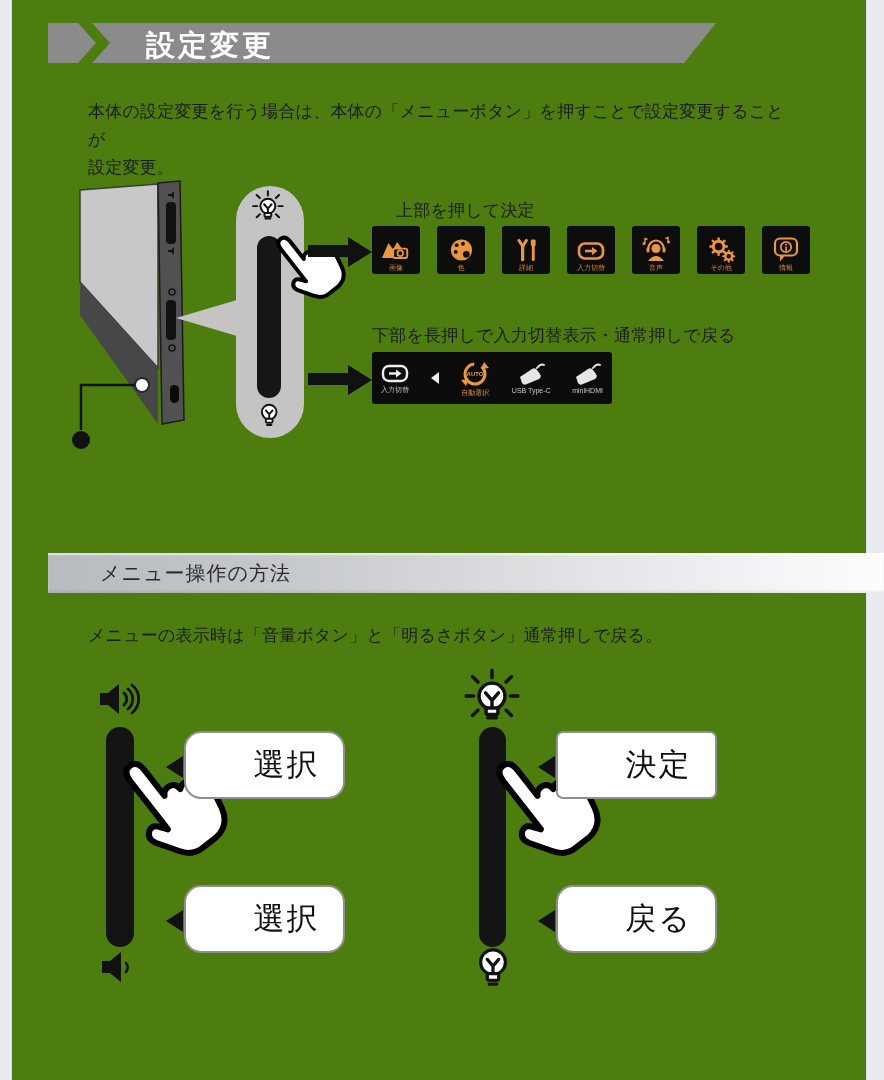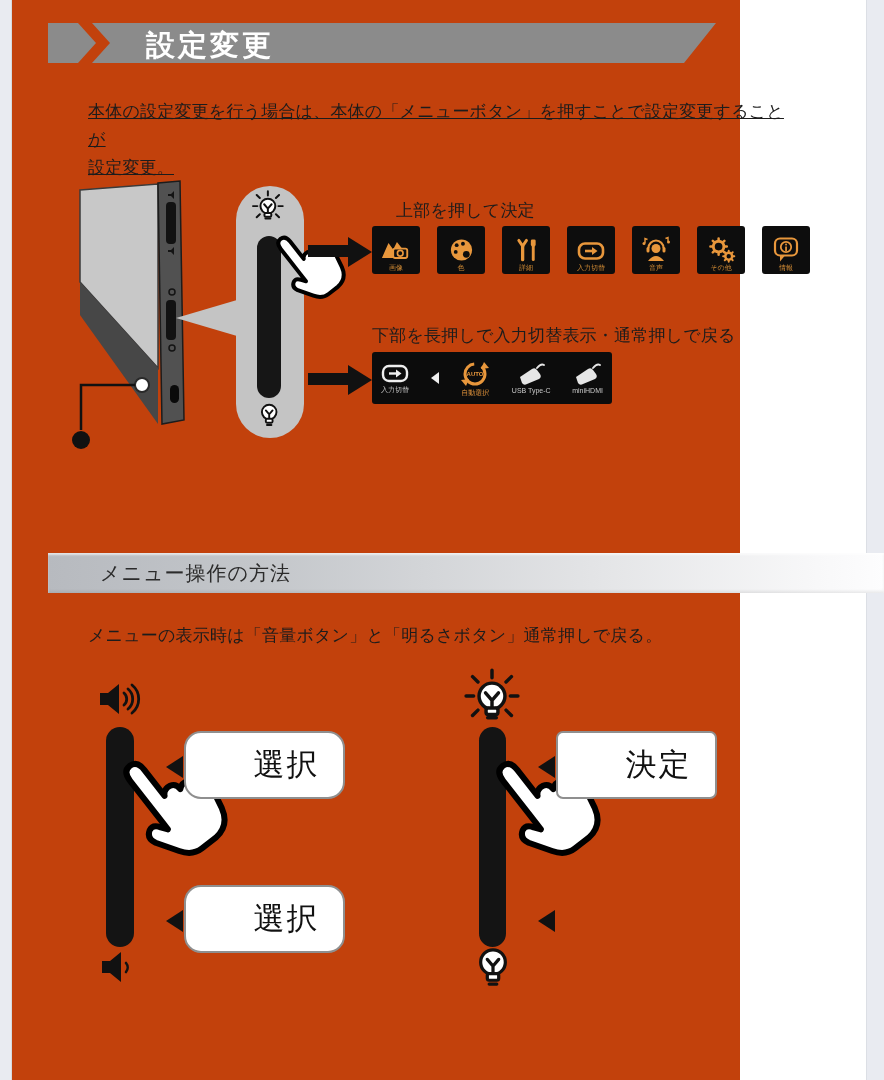--- a/index.html
+++ b/index.html
@@ -1,27 +1,27 @@
 <!DOCTYPE html>
 <html lang="ja"><head>
 <meta charset="utf-8">
 <style>
   html,body{margin:0;padding:0;}
   body{width:884px;height:1080px;background:#fff;font-family:"Liberation Sans","DejaVu Sans",sans-serif;overflow:hidden;}
-  #page{position:relative;width:740px;height:1080px;background:#c2410c;}
+  #page{position:relative;width:884px;height:1080px;background:#4d7c0f;}
   .edge-strip{position:absolute;top:0;height:1080px;background:#e9ebf1;}
   #edge-left{left:0;width:11px;border-right:1px solid #d7dade;}
   #edge-right{left:866px;width:18px;border-left:1px solid #dcdfe5;}
 
   
   #banner{position:absolute;left:48px;top:20px;width:690px;height:46px;}
   #banner-title{position:absolute;left:98px;top:6px;font-size:29px;font-weight:bold;color:#ffffff;letter-spacing:3px;}
 
   .body-text{position:absolute;font-size:17px;color:#1c1c1c;line-height:28px;letter-spacing:0.2px;}
-  #intro-text{left:88px;top:98px;width:700px;text-decoration:underline;}
+  #intro-text{left:88px;top:98px;width:700px;}
   #front-button-caption{left:60px;top:452px;}
   #top-action-label{left:372px;top:197px;margin-left:24px;}
   #bottom-action-label{left:372px;top:322px;}
   #menu-instruction{left:88px;top:622px;}
 
   
   #section2-bar{position:absolute;left:48px;top:553px;width:836px;height:40px;
     background:linear-gradient(90deg,#b7babf 0%,#c3c6ca 25%,#e3e4e6 65%,#f8f8f9 92%,#fdfdfe 100%);
     box-shadow:inset 0 2px 2px rgba(255,255,255,.6), inset 0 -2px 3px rgba(0,0,0,.08);}
   #section2-title{position:absolute;left:52px;top:7px;font-size:20px;color:#2b2b2b;letter-spacing:1px;}
@@ -283,16 +283,19 @@
     </svg>
   <div id="bar-bright" class="rocker-bar"></div>
   <svg class="abs" style="left:481px;top:742px;" width="140" height="130" viewBox="0 0 140 130">
     <use href="#sym-hand" transform="translate(-15,45) rotate(-38) scale(1.5)"></use>
   </svg>
   <div class="tri-left" style="left:538px;top:756px;"></div>
   <div class="bubble" style="left:556px;top:731px;border-radius:7px;">
     <span>決定</span>
   </div>
   <div class="tri-left" style="left:538px;top:910px;"></div>
+  <div class="bubble" style="left:556px;top:885px;">
+    <span>戻る</span>
+  </div>
   <svg class="abs" style="left:474px;top:944px;" width="38" height="44" viewBox="0 0 40 44">
       <use href="#sym-bulb"></use>
     </svg>
 </div>
 
 </body></html>

